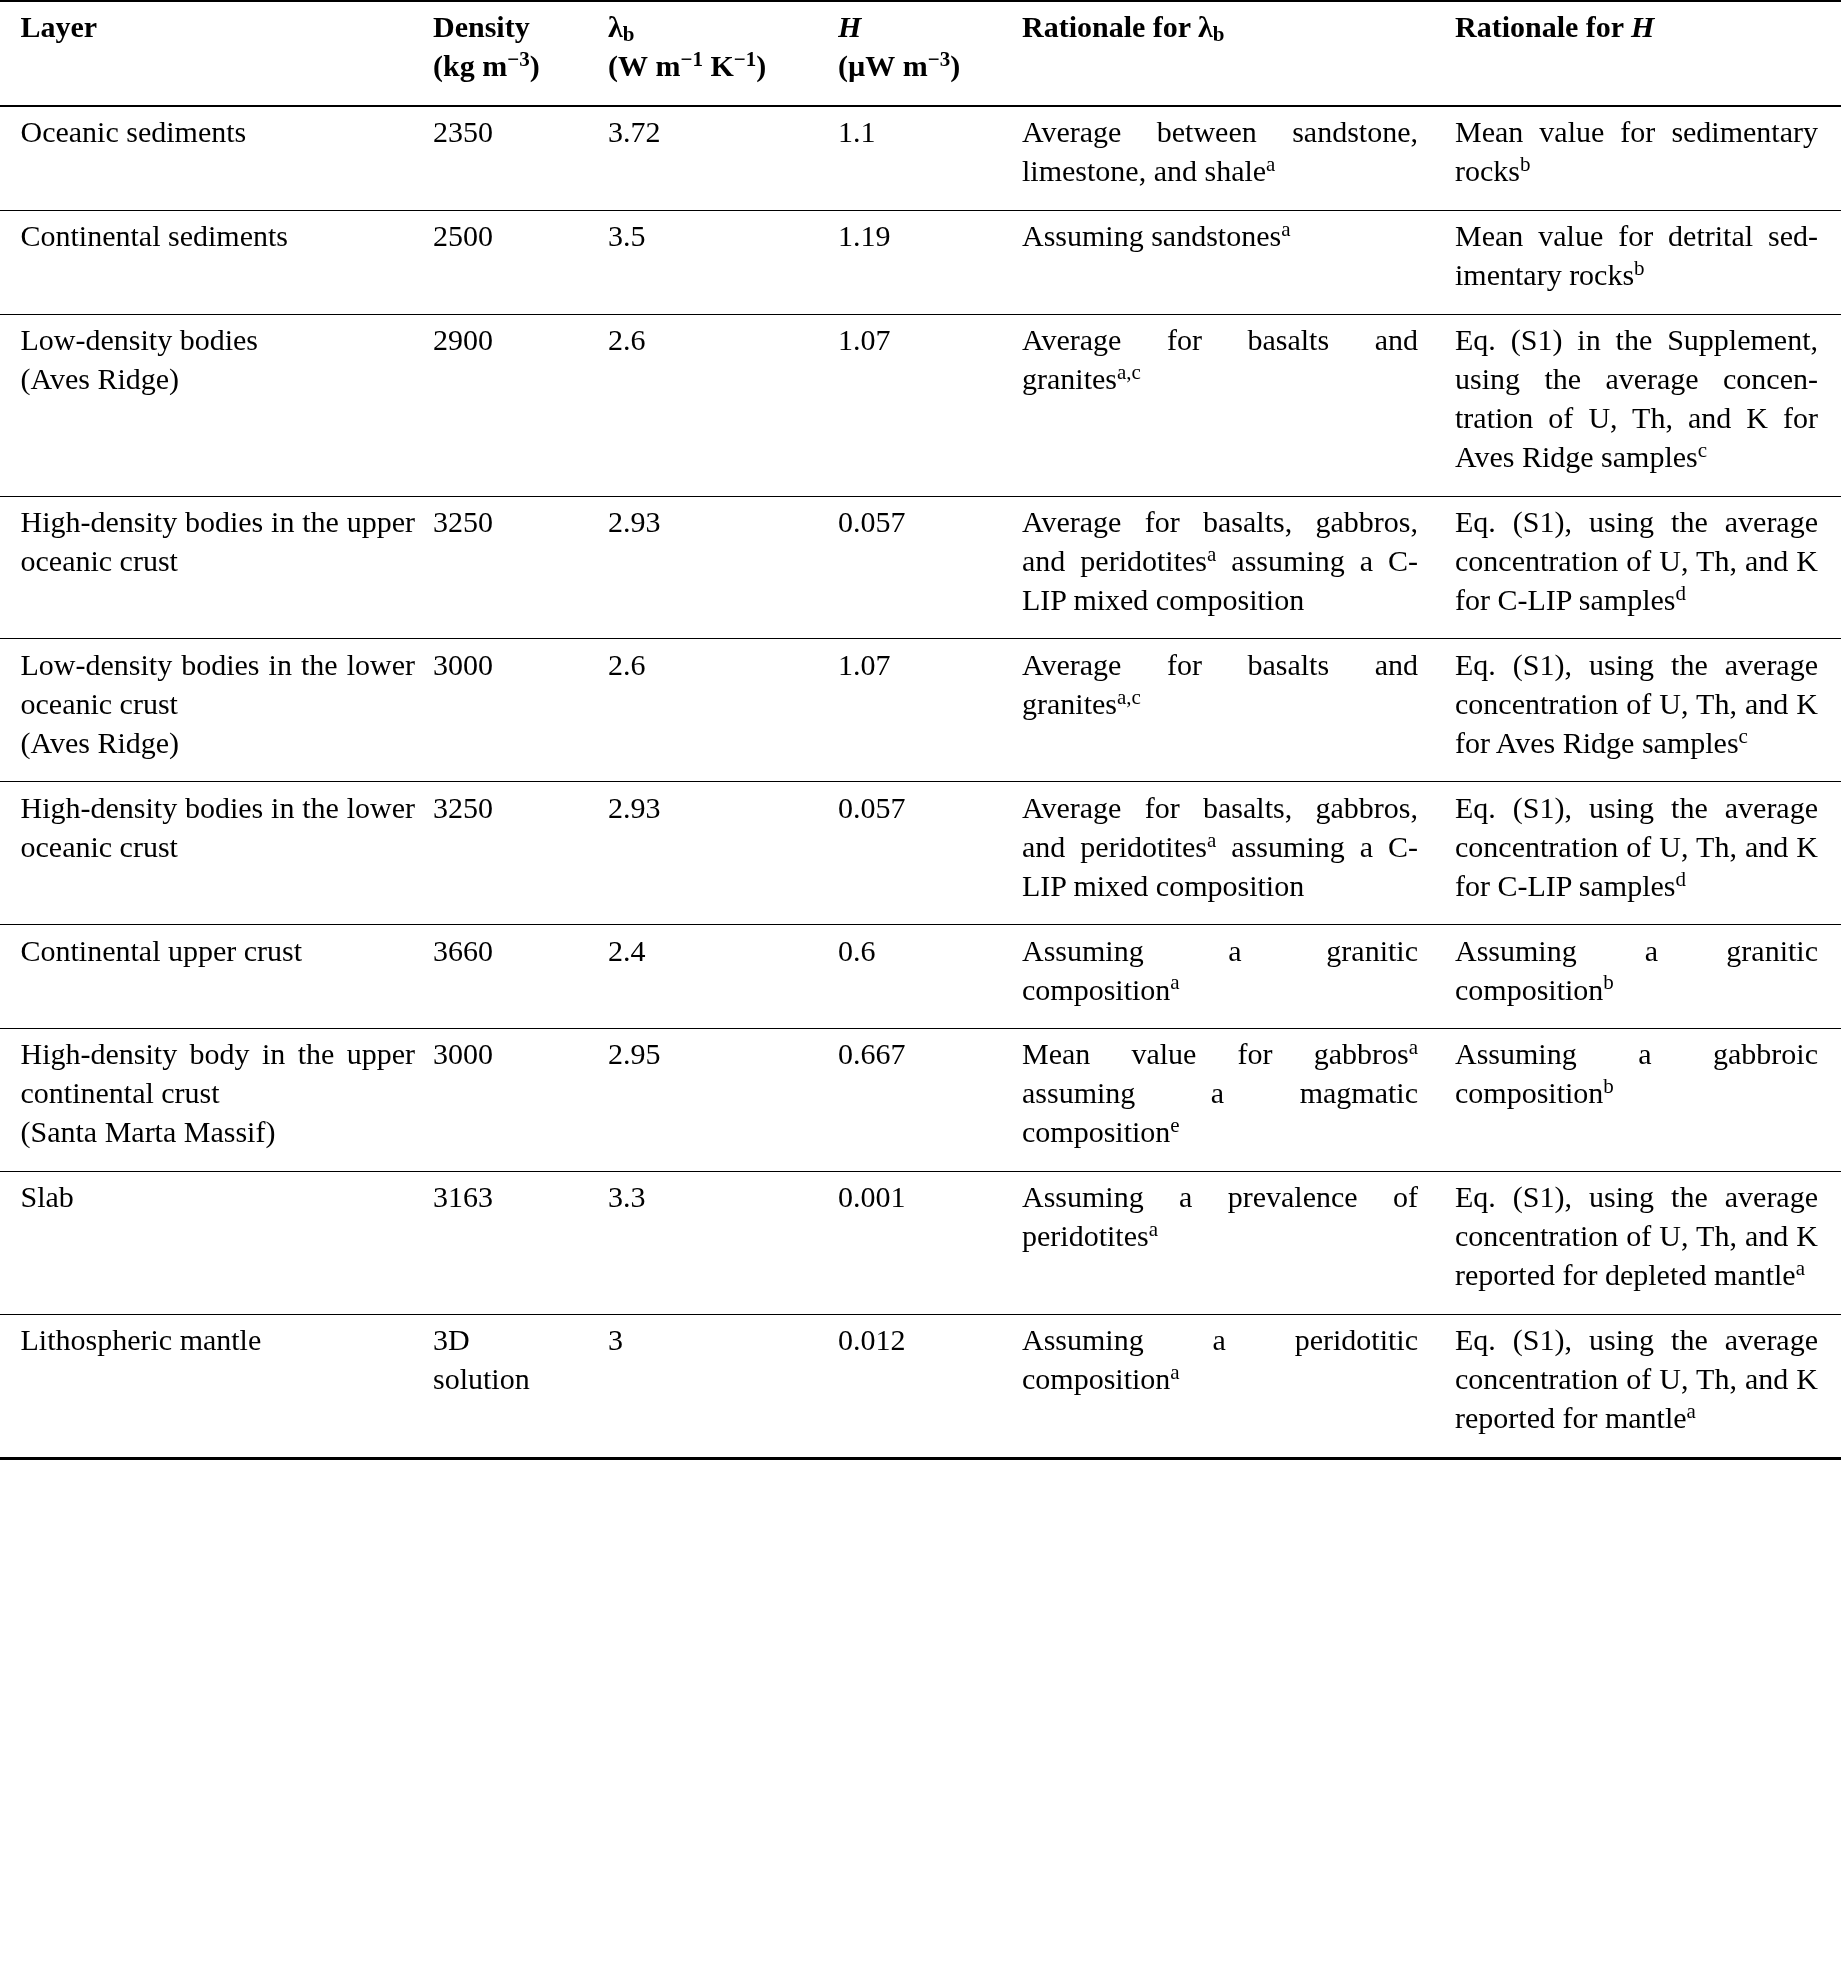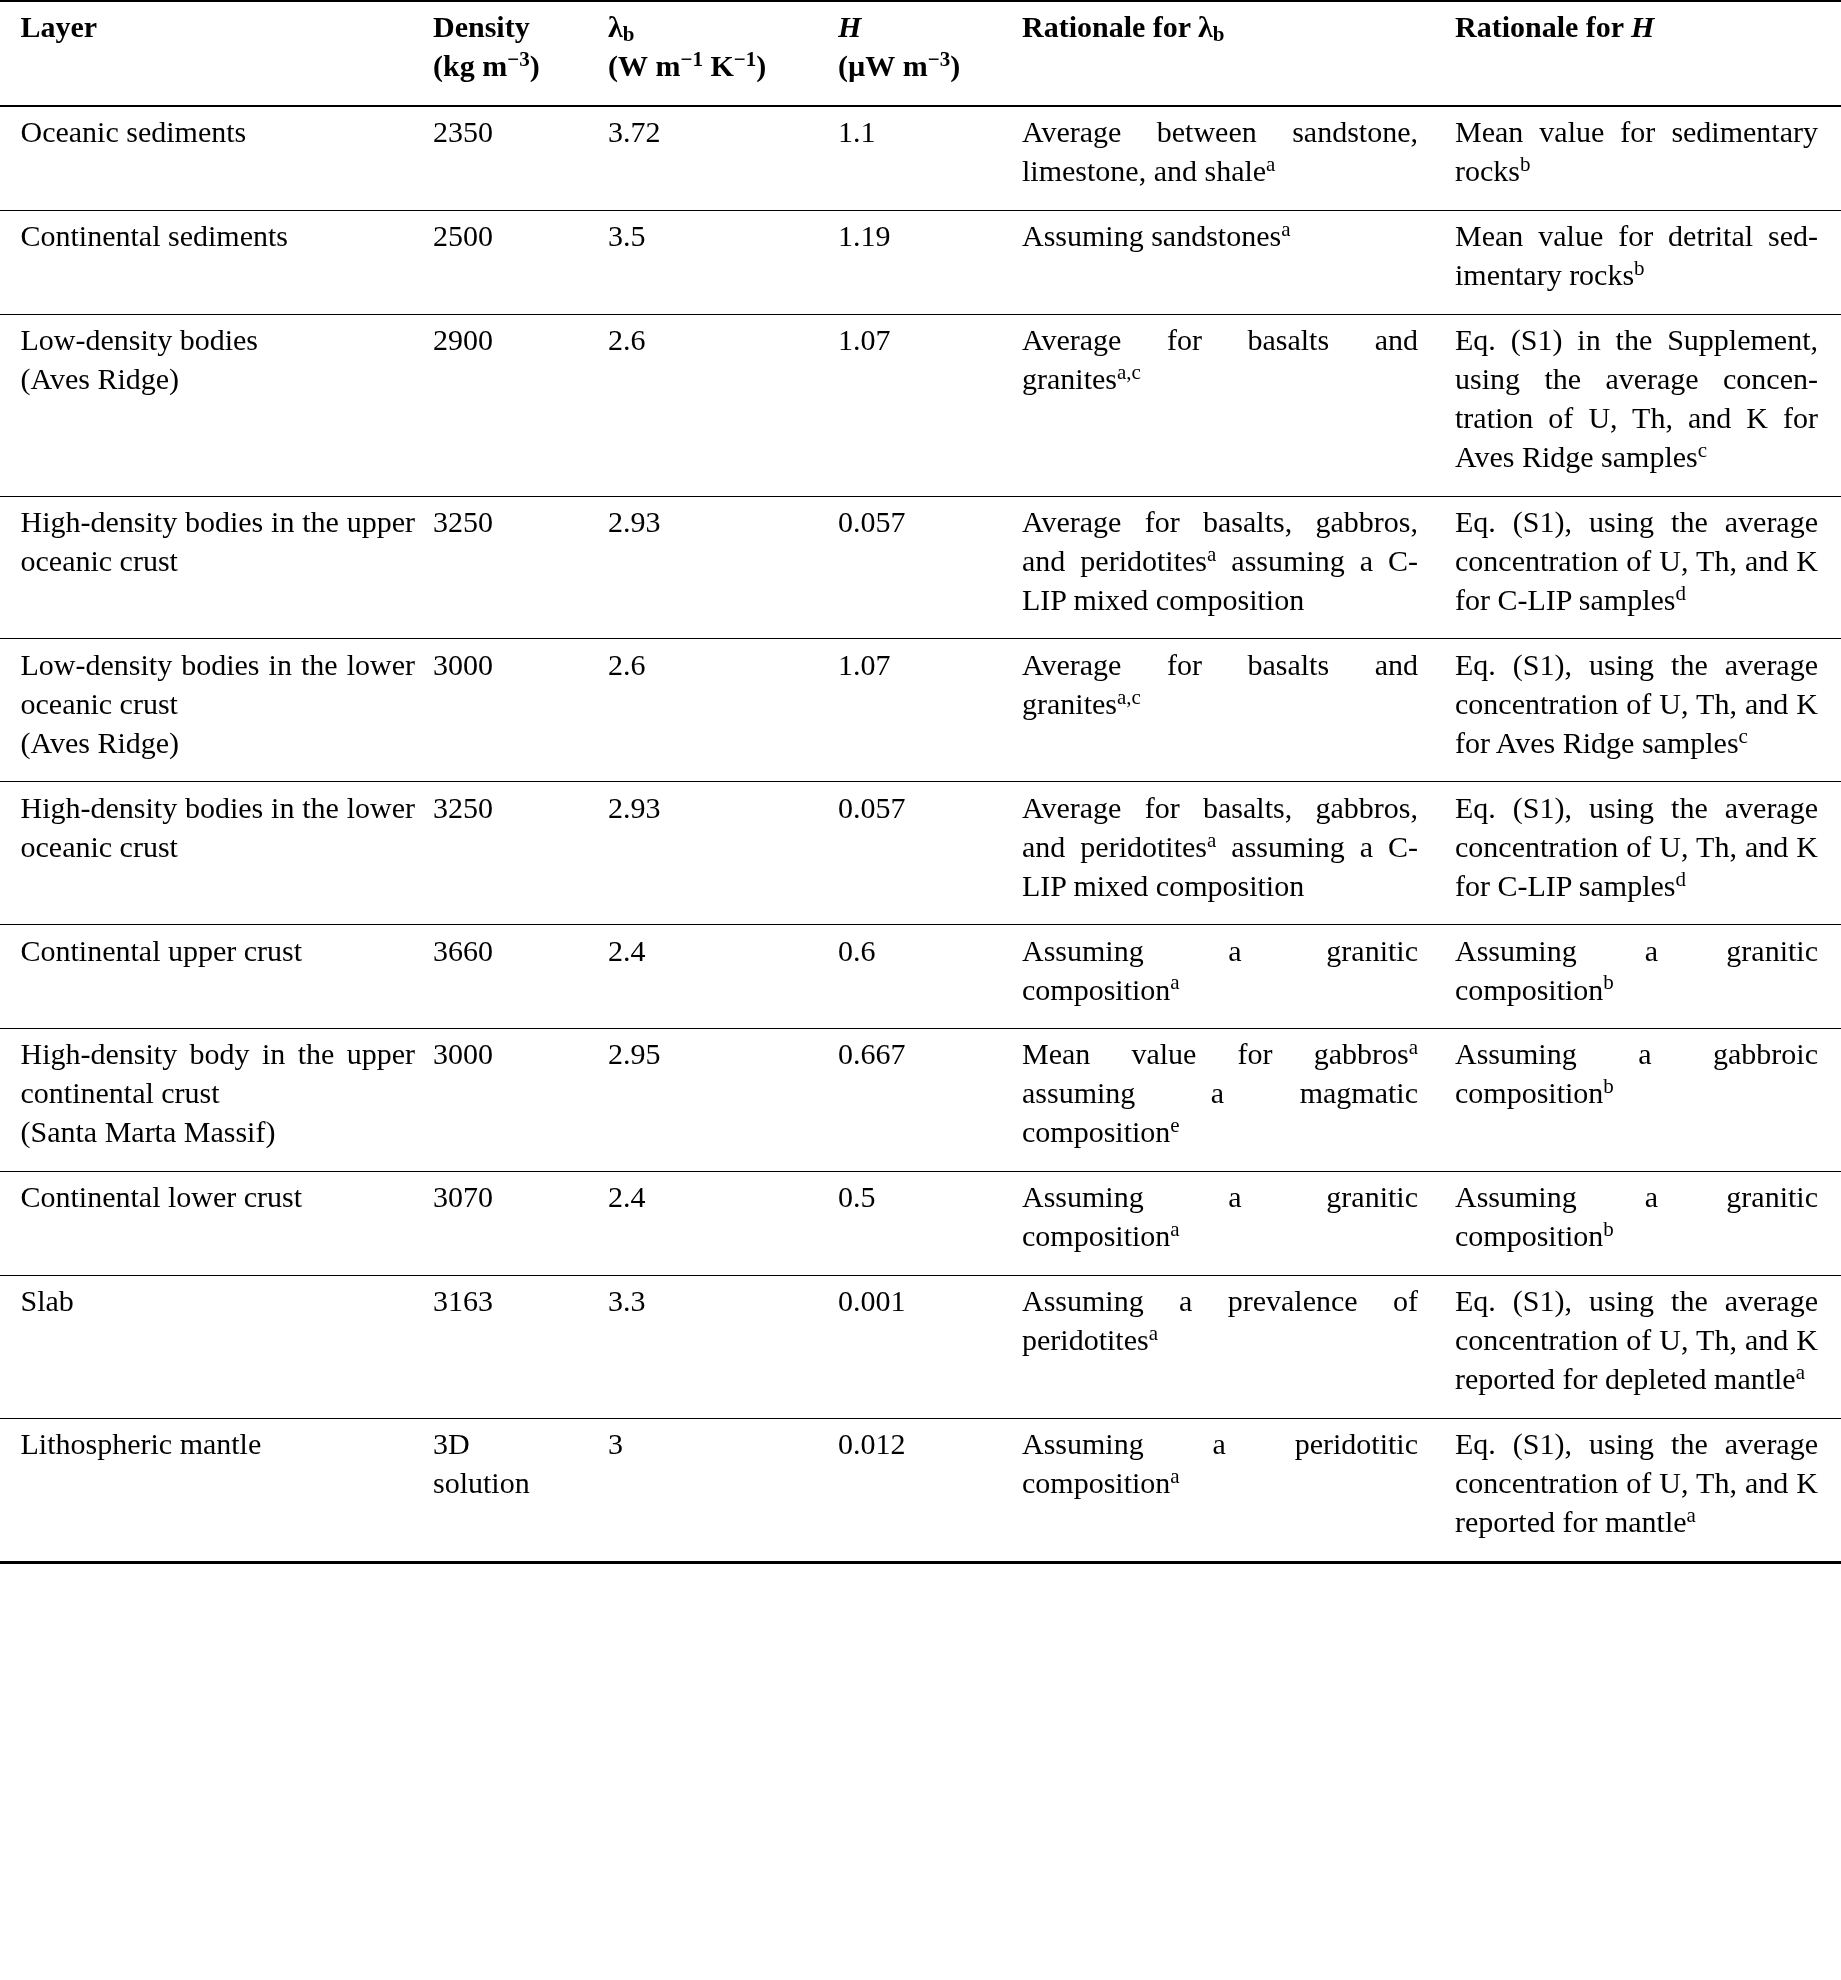--- a/index.html
+++ b/index.html
@@ -150,28 +150,20 @@
   </tr>
       <tr>
     <td class="cell-layer">High-density body in the upper continental crust<br>(Santa Marta Massif)</td>
     <td class="cell-density">3000</td>
     <td class="cell-lambda">2.95</td>
     <td class="cell-h">0.667</td>
     <td class="cell-rl">Mean value for gabbros<sup>a</sup> assuming a magmatic composition<sup>e</sup></td>
     <td class="cell-rh">Assuming a gabbroic composition<sup>b</sup></td>
   </tr>
       <tr>
-    <td class="cell-layer">Continental lower crust</td>
-    <td class="cell-density">3070</td>
-    <td class="cell-lambda">2.4</td>
-    <td class="cell-h">0.5</td>
-    <td class="cell-rl">Assuming a granitic composition<sup>a</sup></td>
-    <td class="cell-rh">Assuming a granitic composition<sup>b</sup></td>
-  </tr>
-      <tr>
     <td class="cell-layer">Slab</td>
     <td class="cell-density">3163</td>
     <td class="cell-lambda">3.3</td>
     <td class="cell-h">0.001</td>
     <td class="cell-rl">Assuming a prevalence of peridotites<sup>a</sup></td>
     <td class="cell-rh">Eq. (S1), using the aver­age concentration of U, Th, and K reported for depleted mantle<sup>a</sup></td>
   </tr>
       <tr>
     <td class="cell-layer">Lithospheric mantle</td>
     <td class="cell-density">3D<br>solution</td>

